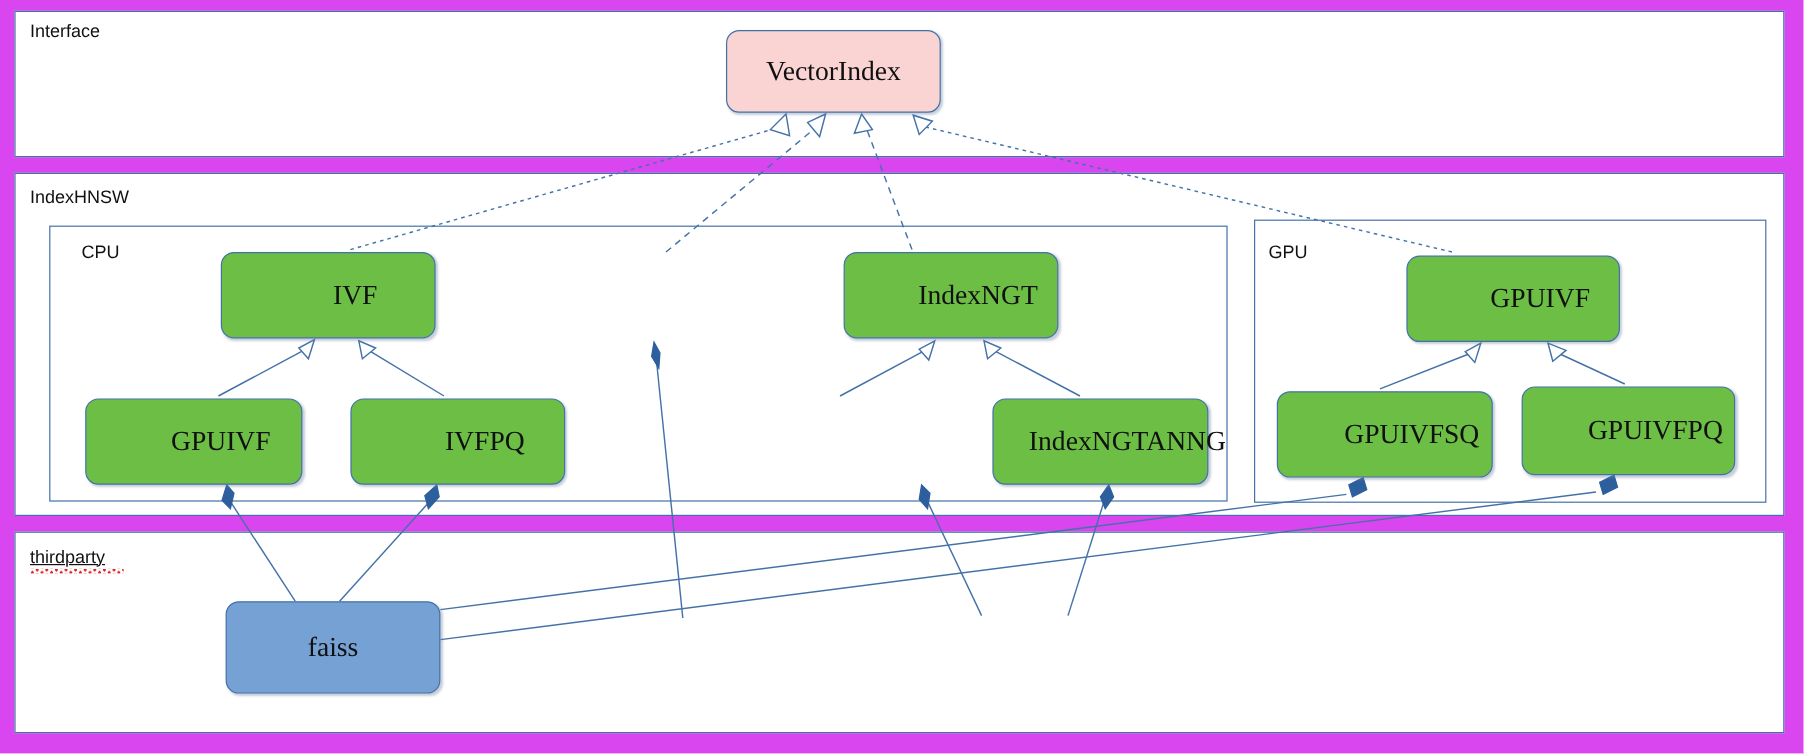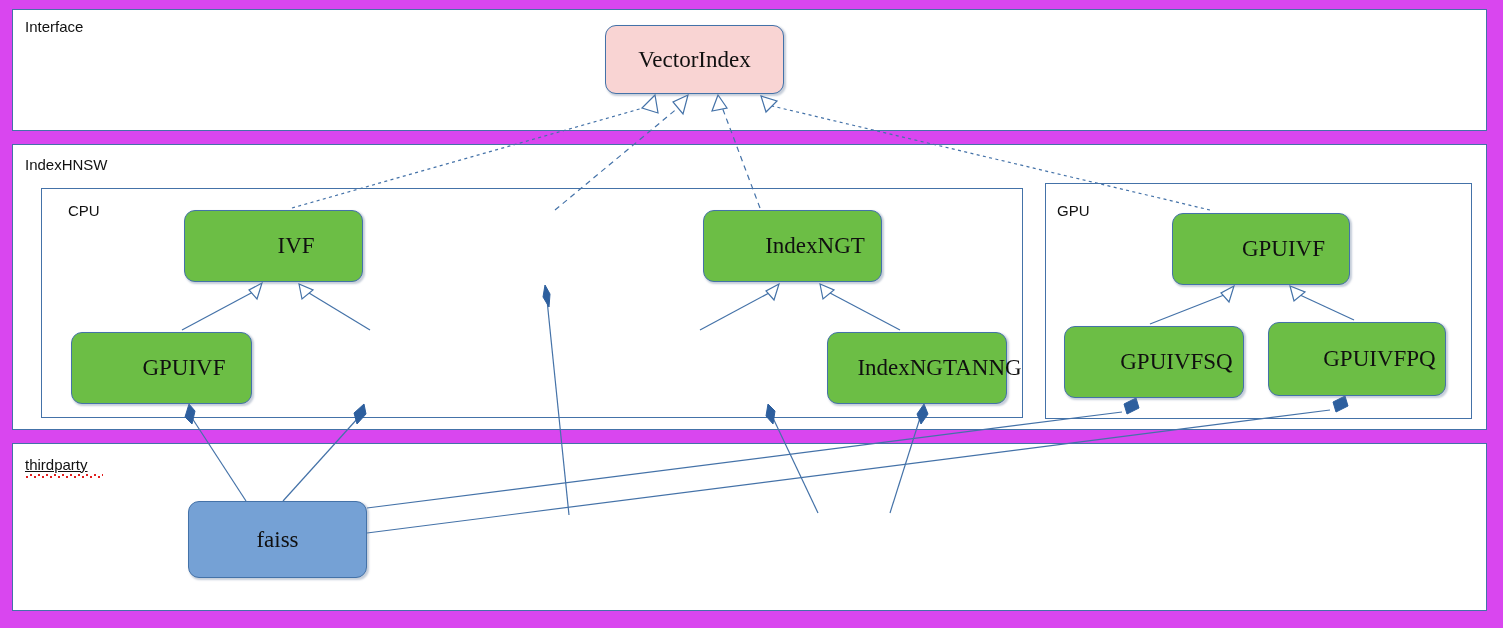--- a/index.html
+++ b/index.html
@@ -207,20 +207,23 @@
 
 
   <div class="node impl" style="left:703px;top:210px;width:179px;height:72px;">
     <span>IndexNGT</span>
   </div>
 
   <div class="node impl" style="left:71px;top:332px;width:181px;height:72px;">
     <span>GPUIVF</span>
   </div>
 
+  <div class="node impl" style="left:292px;top:332px;width:179px;height:72px;">
+    <span>IVFPQ</span>
+  </div>
 
 
   <div class="node impl" style="left:827px;top:332px;width:180px;height:72px;">
     <span>IndexNGTANNG</span>
   </div>
 
   <div class="node impl" style="left:1172px;top:213px;width:178px;height:72px;">
     <span>GPUIVF</span>
   </div>
 

